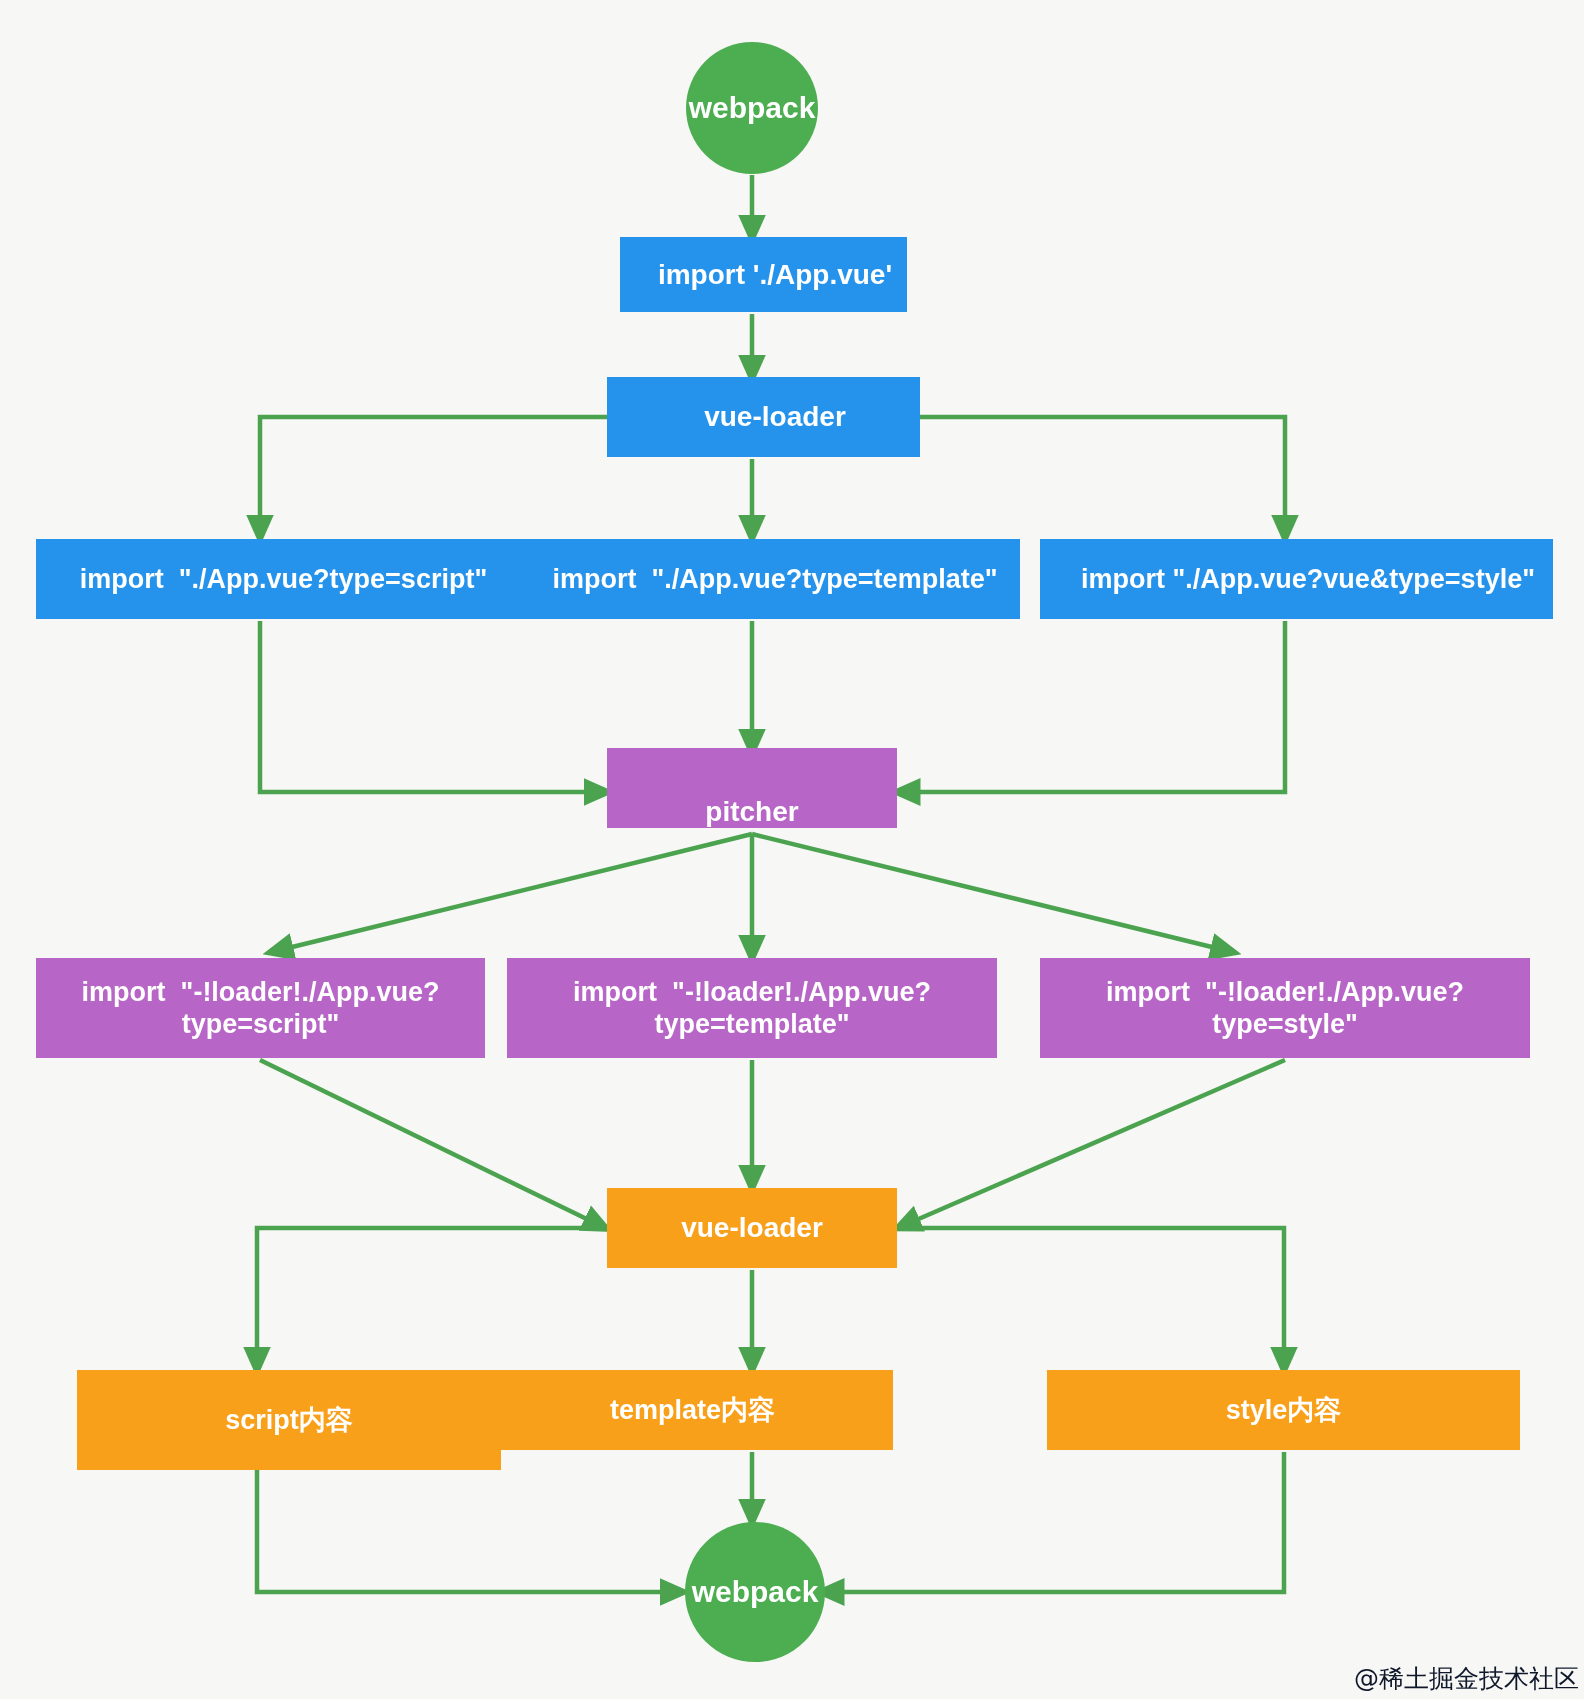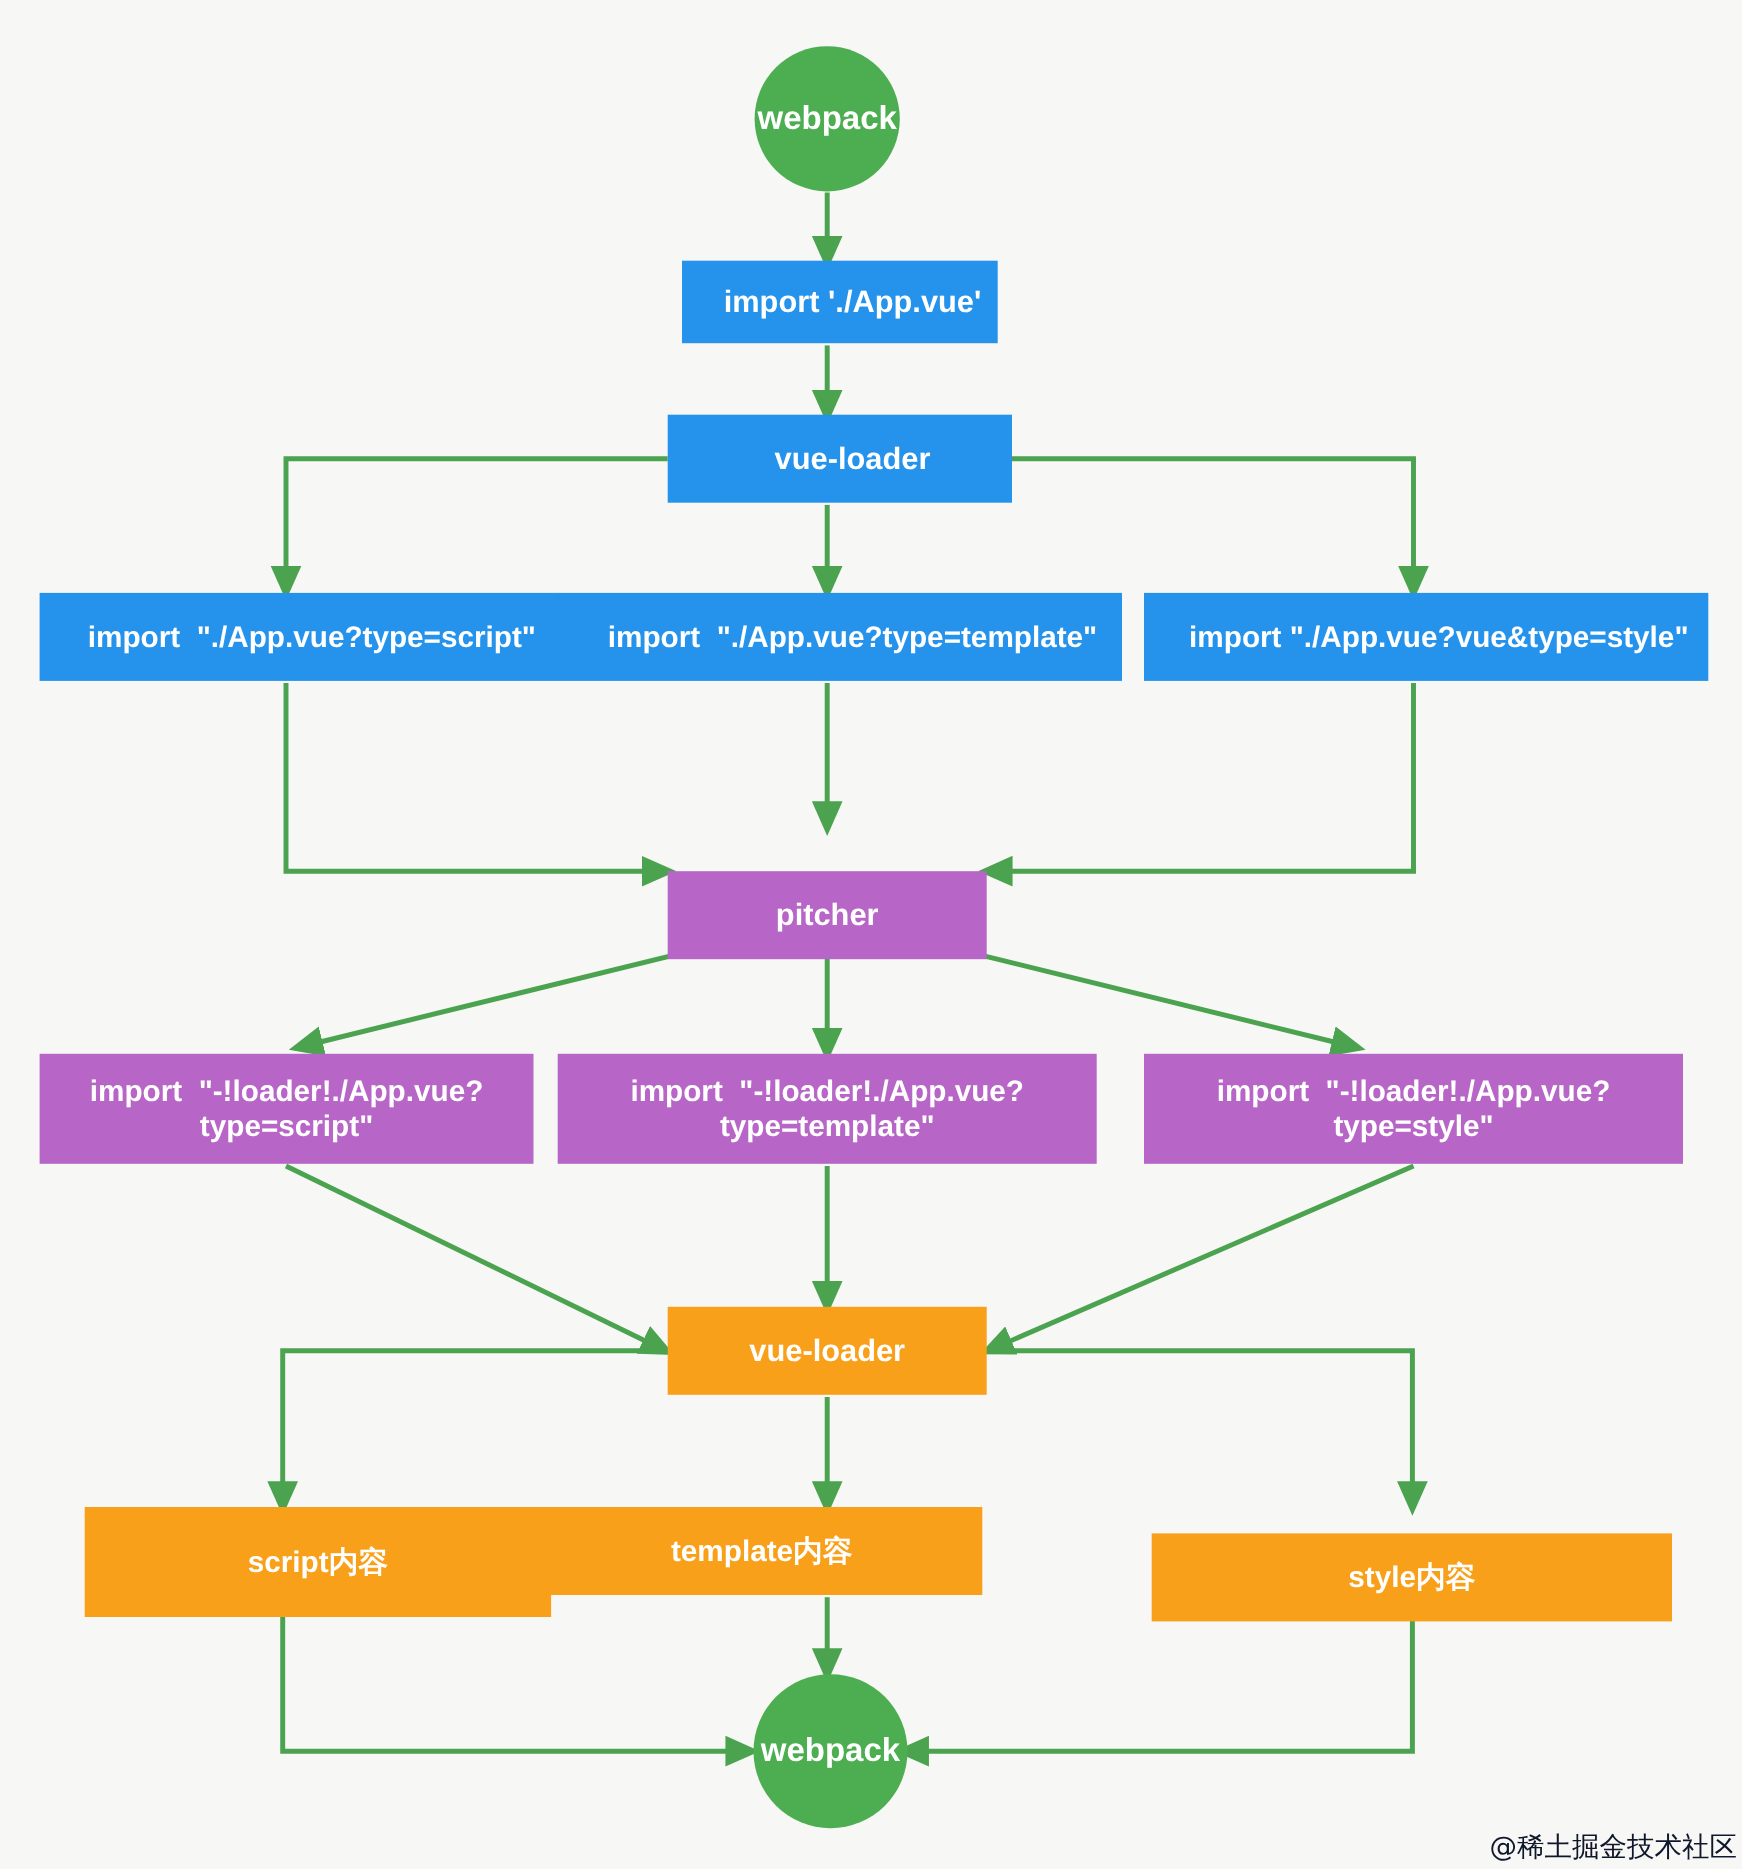--- a/index.html
+++ b/index.html
@@ -83,21 +83,21 @@
   </div>
 
   <div class="node blue wide" style="left:507px;top:539px;width:490px;height:80px;">
     <span>import  "./App.vue?type=template"</span>
   </div>
 
   <div class="node blue wide" style="left:1040px;top:539px;width:490px;height:80px;">
     <span>import "./App.vue?vue&amp;type=style"</span>
   </div>
 
-  <div class="node purple mid" style="left:607px;top:792px;width:290px;height:80px;">
+  <div class="node purple mid" style="left:607px;top:748px;width:290px;height:80px;align-items:flex-end;">
     <span>pitcher</span>
   </div>
 
   <div class="node purple two-line" style="left:36px;top:958px;width:449px;height:100px;">
     <span>import  "-!loader!./App.vue?</span>
     <span>type=script"</span>
   </div>
 
   <div class="node purple two-line" style="left:507px;top:958px;width:490px;height:100px;">
     <span>import  "-!loader!./App.vue?</span>
@@ -114,21 +114,21 @@
   </div>
 
   <div class="node orange wide" style="left:45px;top:1370px;width:424px;height:100px;margin-left:32px;">
     <span>script内容</span>
   </div>
 
   <div class="node orange wide" style="left:492px;top:1370px;width:401px;height:80px;">
     <span>template内容</span>
   </div>
 
-  <div class="node orange wide" style="left:1047px;top:1370px;width:473px;height:80px;margin-top:24px;">
+  <div class="node orange wide" style="left:1047px;top:1370px;width:473px;height:80px;">
     <span>style内容</span>
   </div>
 
   <div class="node circle" style="left:685px;top:1522px;width:140px;height:140px;">
     <span>webpack</span>
   </div>
 
   <div class="watermark">@稀土掘金技术社区</div>
 
 </div>

